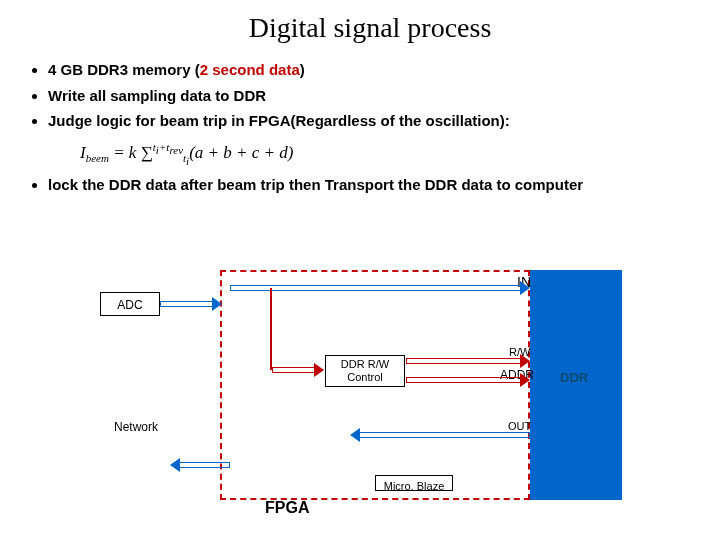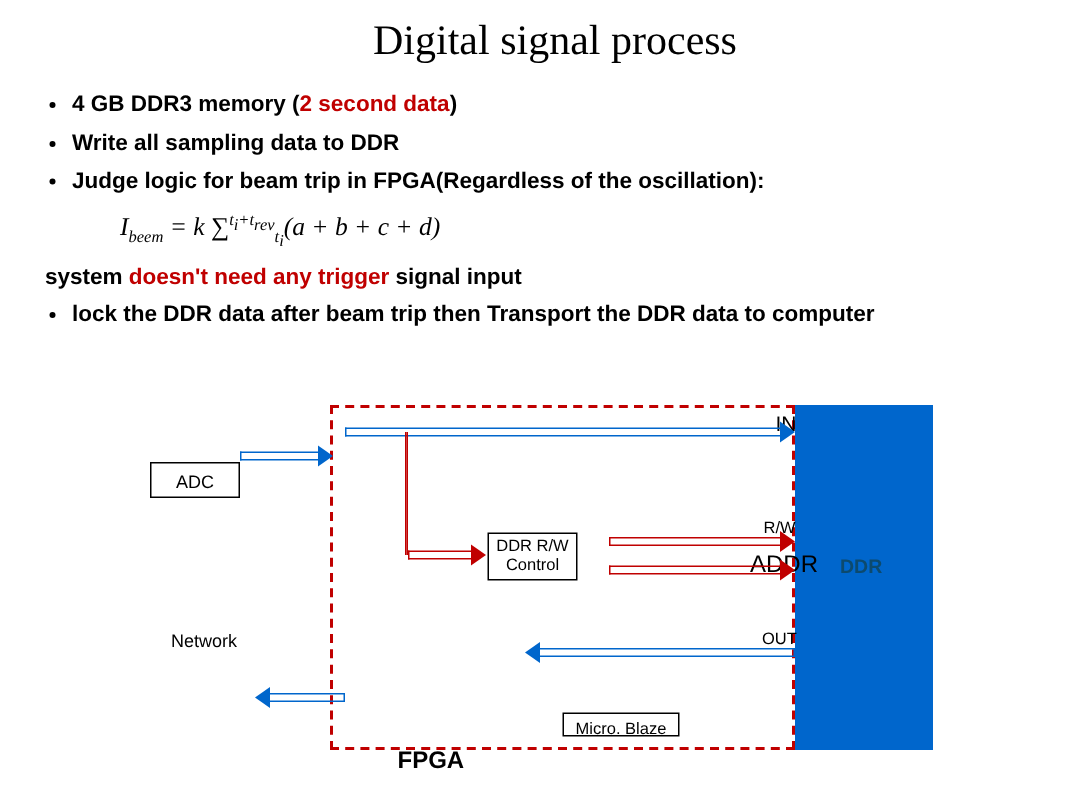--- a/index.html
+++ b/index.html
@@ -55,30 +55,30 @@
   .ddr-box {
     position: absolute;
     left: 440px; top: 0;
     width: 92px; height: 230px;
     background: #0066cc;
   }
   .label { position: absolute; color: #000; white-space: nowrap; }
   .label-ddr { position: absolute; color: #0c4a6e; font-weight: bold; font-size: 13px; }
   .adc-box {
     position: absolute;
-    left: 10px; top: 38px;
+    left: 10px; top: 22px;
     width: 60px; height: 24px;
     border: 1px solid #000;
     text-align: center;
     line-height: 24px;
   }
   .ctrl-box {
     position: absolute;
     left: 235px; top: 85px;
-    width: 60px; height: 32px;
+    width: 80px; height: 32px;
     border: 1px solid #000;
     text-align: center;
     font-size: 11px;
     padding-top: 2px;
     line-height: 1.2;
   }
   .mb-box {
     position: absolute;
     left: 285px; top: 205px;
     width: 78px; height: 16px;
@@ -138,43 +138,40 @@
   </li>
   <li>Write all  sampling data to DDR</li>
   <li>Judge logic for beam trip in FPGA(Regardless of the oscillation):</li>
 </ul>
 
 <div class="formula-row">
   <span>I</span><span class="sub">beem</span><span> = k ∑</span><span class="sup"><span>t</span><span class="sub">i</span><span>+t</span><span class="sub">rev</span></span><span class="sub"><span>t</span><span class="sub">i</span></span><span>(a + b + c + d)</span>
 </div>
 
 <ul class="bullets" style="margin-top:6px">
-  <li style="list-style:none;margin-left:-18px">
-    <span>system </span><span class="red">doesn't need any trigger</span><span> signal input</span>
-  </li>
   <li>lock the DDR data after beam trip then Transport the DDR data to computer</li>
 </ul>
 
 <div class="diagram">
   <div class="fpga-box"></div>
   <div class="ddr-box"></div>
 
   <div class="adc-box">ADC</div>
   <div class="ctrl-box">
     <span>DDR R/W</span><br>
     <span>Control</span>
   </div>
   <div class="mb-box">Micro. Blaze</div>
   <div class="fpga-label">FPGA</div>
   <div class="label-ddr" style="left:470px;top:100px">DDR</div>
 
   <div class="label" style="left:24px;top:150px">Network</div>
   <div class="label" style="left:427px;top:4px;font-size:14px">IN</div>
   <div class="label" style="left:419px;top:76px;font-size:11px">R/W</div>
-  <div class="label" style="left:410px;top:98px;font-size:16px">ADDR</div>
+  <div class="label" style="left:410px;top:98px;font-size:12px">ADDR</div>
   <div class="label" style="left:418px;top:150px;font-size:11px">OUT</div>
 
   <div class="arrow-right blue" style="left:70px;top:29px;width:62px">
       <div class="shaft"></div>
       <div class="head"></div>
     </div>
 
   <div class="arrow-right blue" style="left:140px;top:13px;width:300px">
       <div class="shaft"></div>
       <div class="head"></div>

